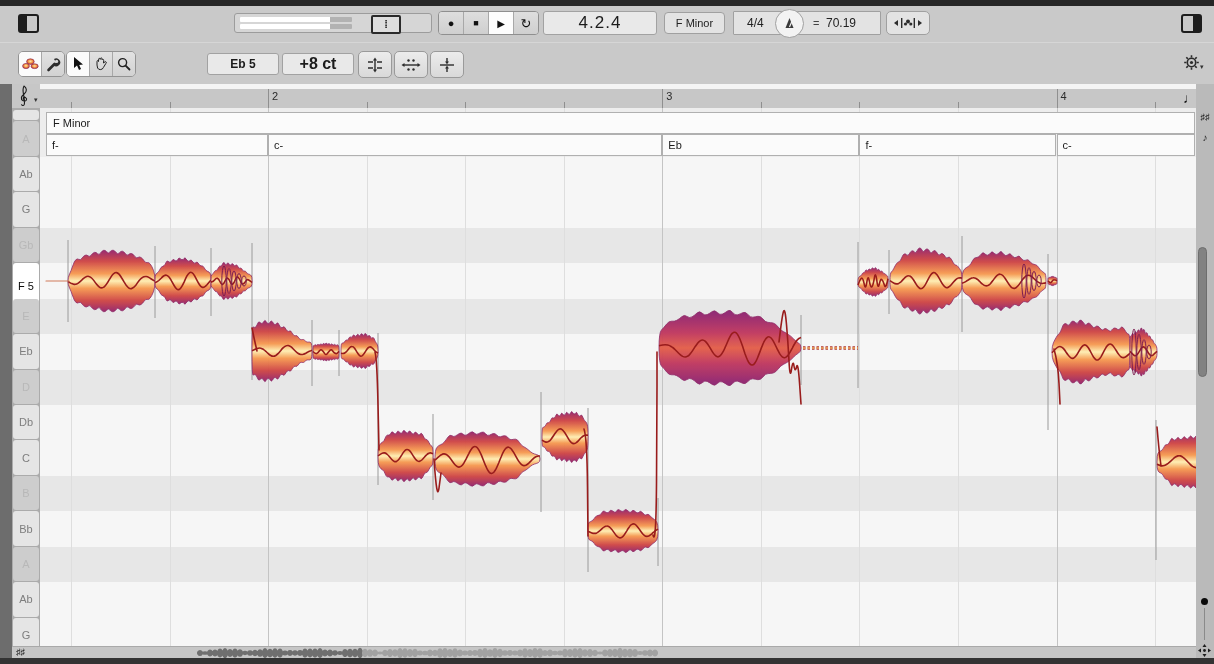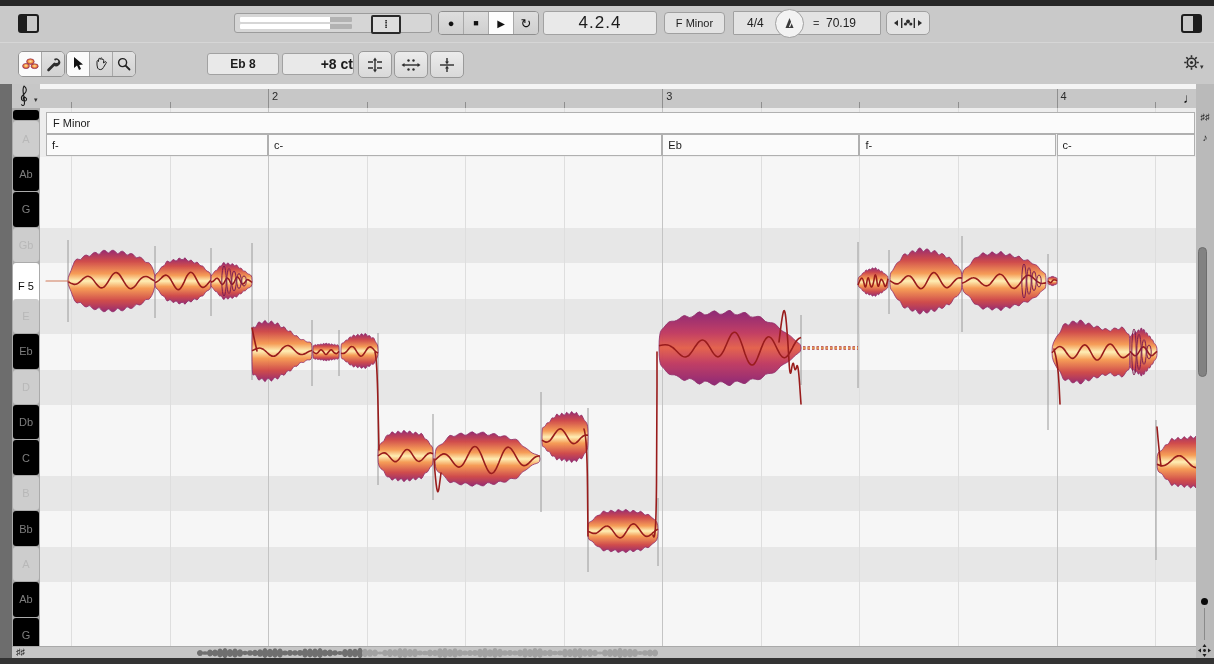--- a/index.html
+++ b/index.html
@@ -42,21 +42,21 @@
   
   .frameL{left:0;top:84px;width:12px;height:574px;background:#6d6d6d;}
   .frameB{left:0;top:658px;width:1214px;height:6px;background:#333333;}
   .rulerGap{left:40px;top:84px;width:1156px;height:5px;background:#f4f4f4;}
   .ruler{left:40px;top:89px;width:1156px;height:19px;background:#c7c7c7;border-bottom:1px solid #9a9a9a;}
   .cornerTL{left:12px;top:84px;width:28px;height:24px;background:#c7c7c7;}
   .stripR{left:1196px;top:84px;width:18px;height:574px;background:#bababa;}
   .keysCol{left:12px;top:108px;width:28px;height:538px;background:#ababab;overflow:hidden;}
   .key{position:absolute;left:1px;width:26px;border-radius:3px;display:flex;align-items:center;justify-content:center;
        font-size:11px;}
-  .key.light{background:#000000;color:#7e7e7e;}
+  .key.light{background:#e5e5e5;color:#7e7e7e;}
   .key.dark{background:#cdcdcd;color:#b8b8b8;}
   .key.selected{background:#ffffff;color:#0c0c0c;}
   .gridArea{left:40px;top:108px;width:1156px;height:538px;background:#ededed;overflow:hidden;}
   .grow{position:absolute;left:0;width:100%;}
   .grow.light{background:#f6f6f6;}
   .grow.dark{background:#e7e7e7;}
   .vline{position:absolute;top:0;width:1px;height:100%;}
   .vline.beat{background:#dedede;}
   .vline.bar{background:#c4c4c4;}
   .chordKeyRow{left:46px;top:112px;width:1149px;height:22px;background:#fbfbfb;border:1px solid #b0b0b0;
@@ -182,23 +182,23 @@
       </div>
       <div class="tool">
         <svg width="14" height="14" viewBox="0 0 14 14">
           <circle cx="5.6" cy="5.6" r="4" fill="none" stroke="#222" stroke-width="1.4"></circle>
           <path d="M8.6 8.6 L12.5 12.5" stroke="#222" stroke-width="1.8" stroke-linecap="round"></path>
         </svg>
       </div>
     </div>
 
     <div class="abs field" style="left:207px;top:11px;width:70px;height:20px;font-size:12px;font-weight:bold;">
-        <span>Eb 8</span>
-      </div>
-    <div class="abs field" style="left:282px;top:11px;width:70px;height:20px;font-size:14px;font-weight:bold;justify-content:flex-end;">
+        <span>Eb 5</span>
+      </div>
+    <div class="abs field" style="left:282px;top:11px;width:70px;height:20px;font-size:16px;font-weight:bold;">
         <span>+8 ct</span>
       </div>
 
     <div class="abs macrobtn" style="left:358px;top:9px;">
       <svg width="20" height="16" viewBox="0 0 20 16">
         <path d="M3 5 H8 M3 11 H8 M12 5 H17 M12 11 H17" stroke="#2c2c2c" stroke-width="1.4"></path>
         <path d="M10 3 V13" stroke="#2c2c2c" stroke-width="1.4"></path>
         <path d="M10 0.5 L12 3.5 L8 3.5 Z" fill="#2c2c2c"></path>
           <path d="M10 15.5 L12 12.5 L8 12.5 Z" fill="#2c2c2c"></path>
       </svg>

